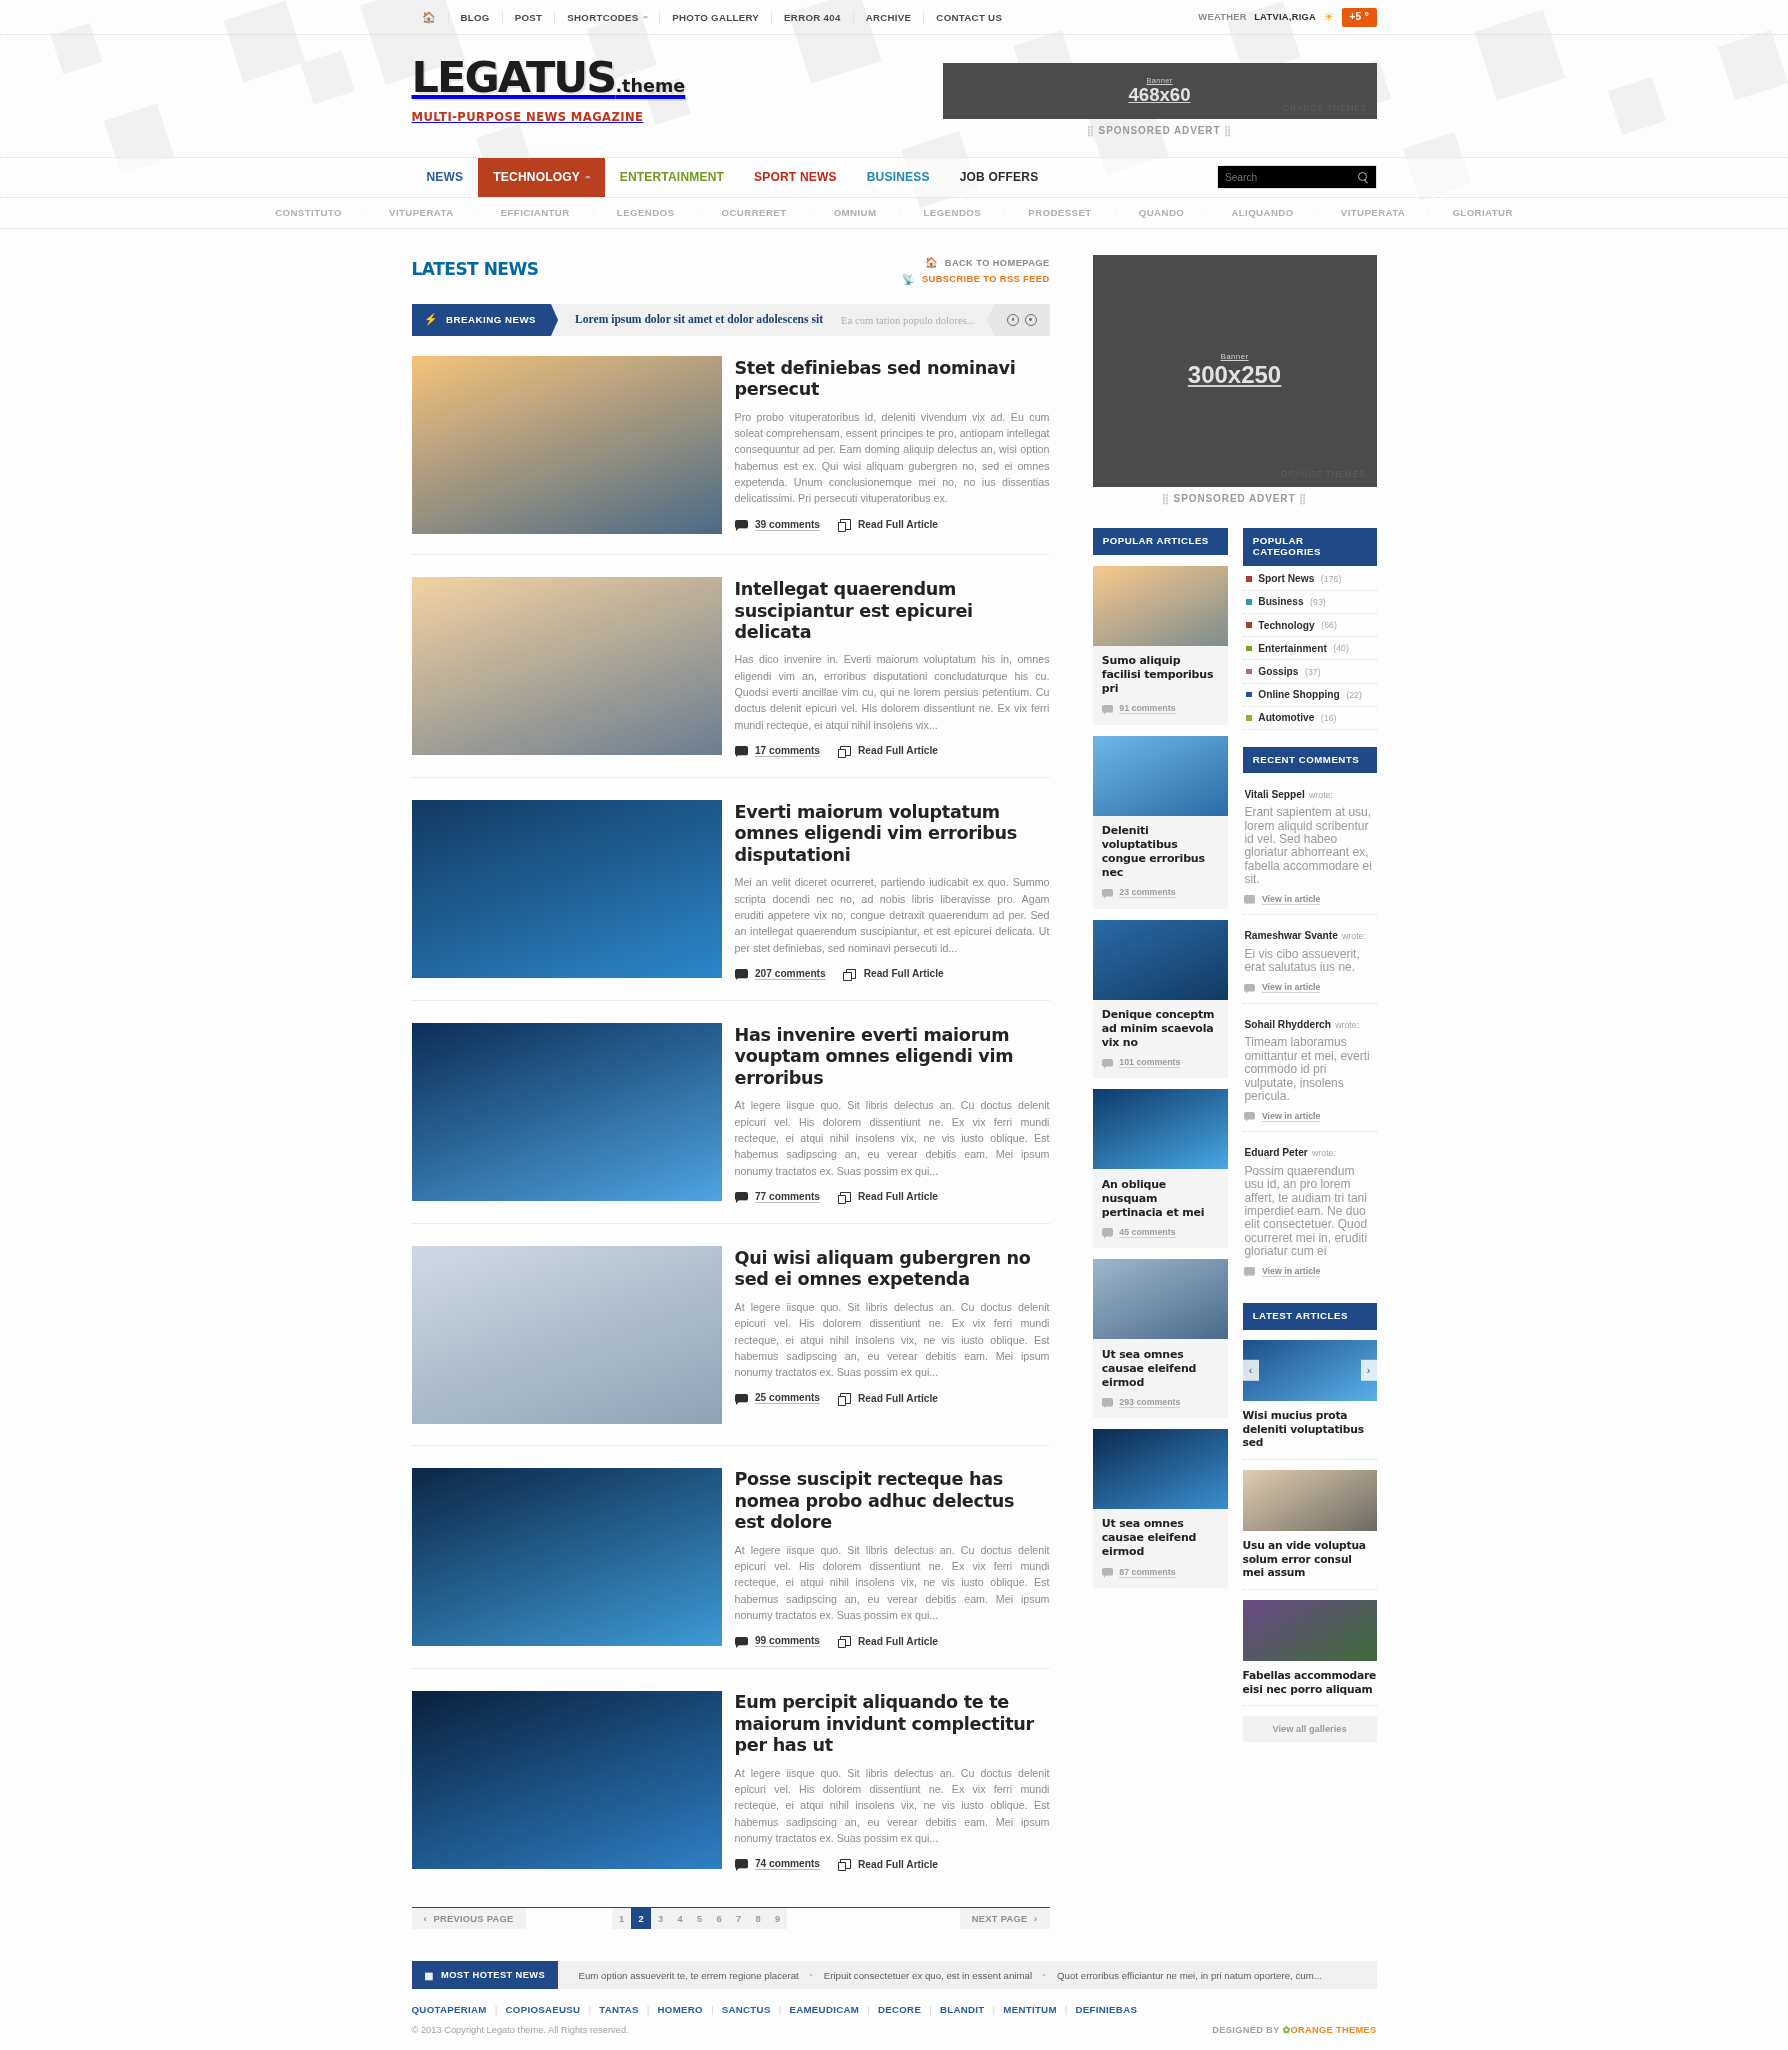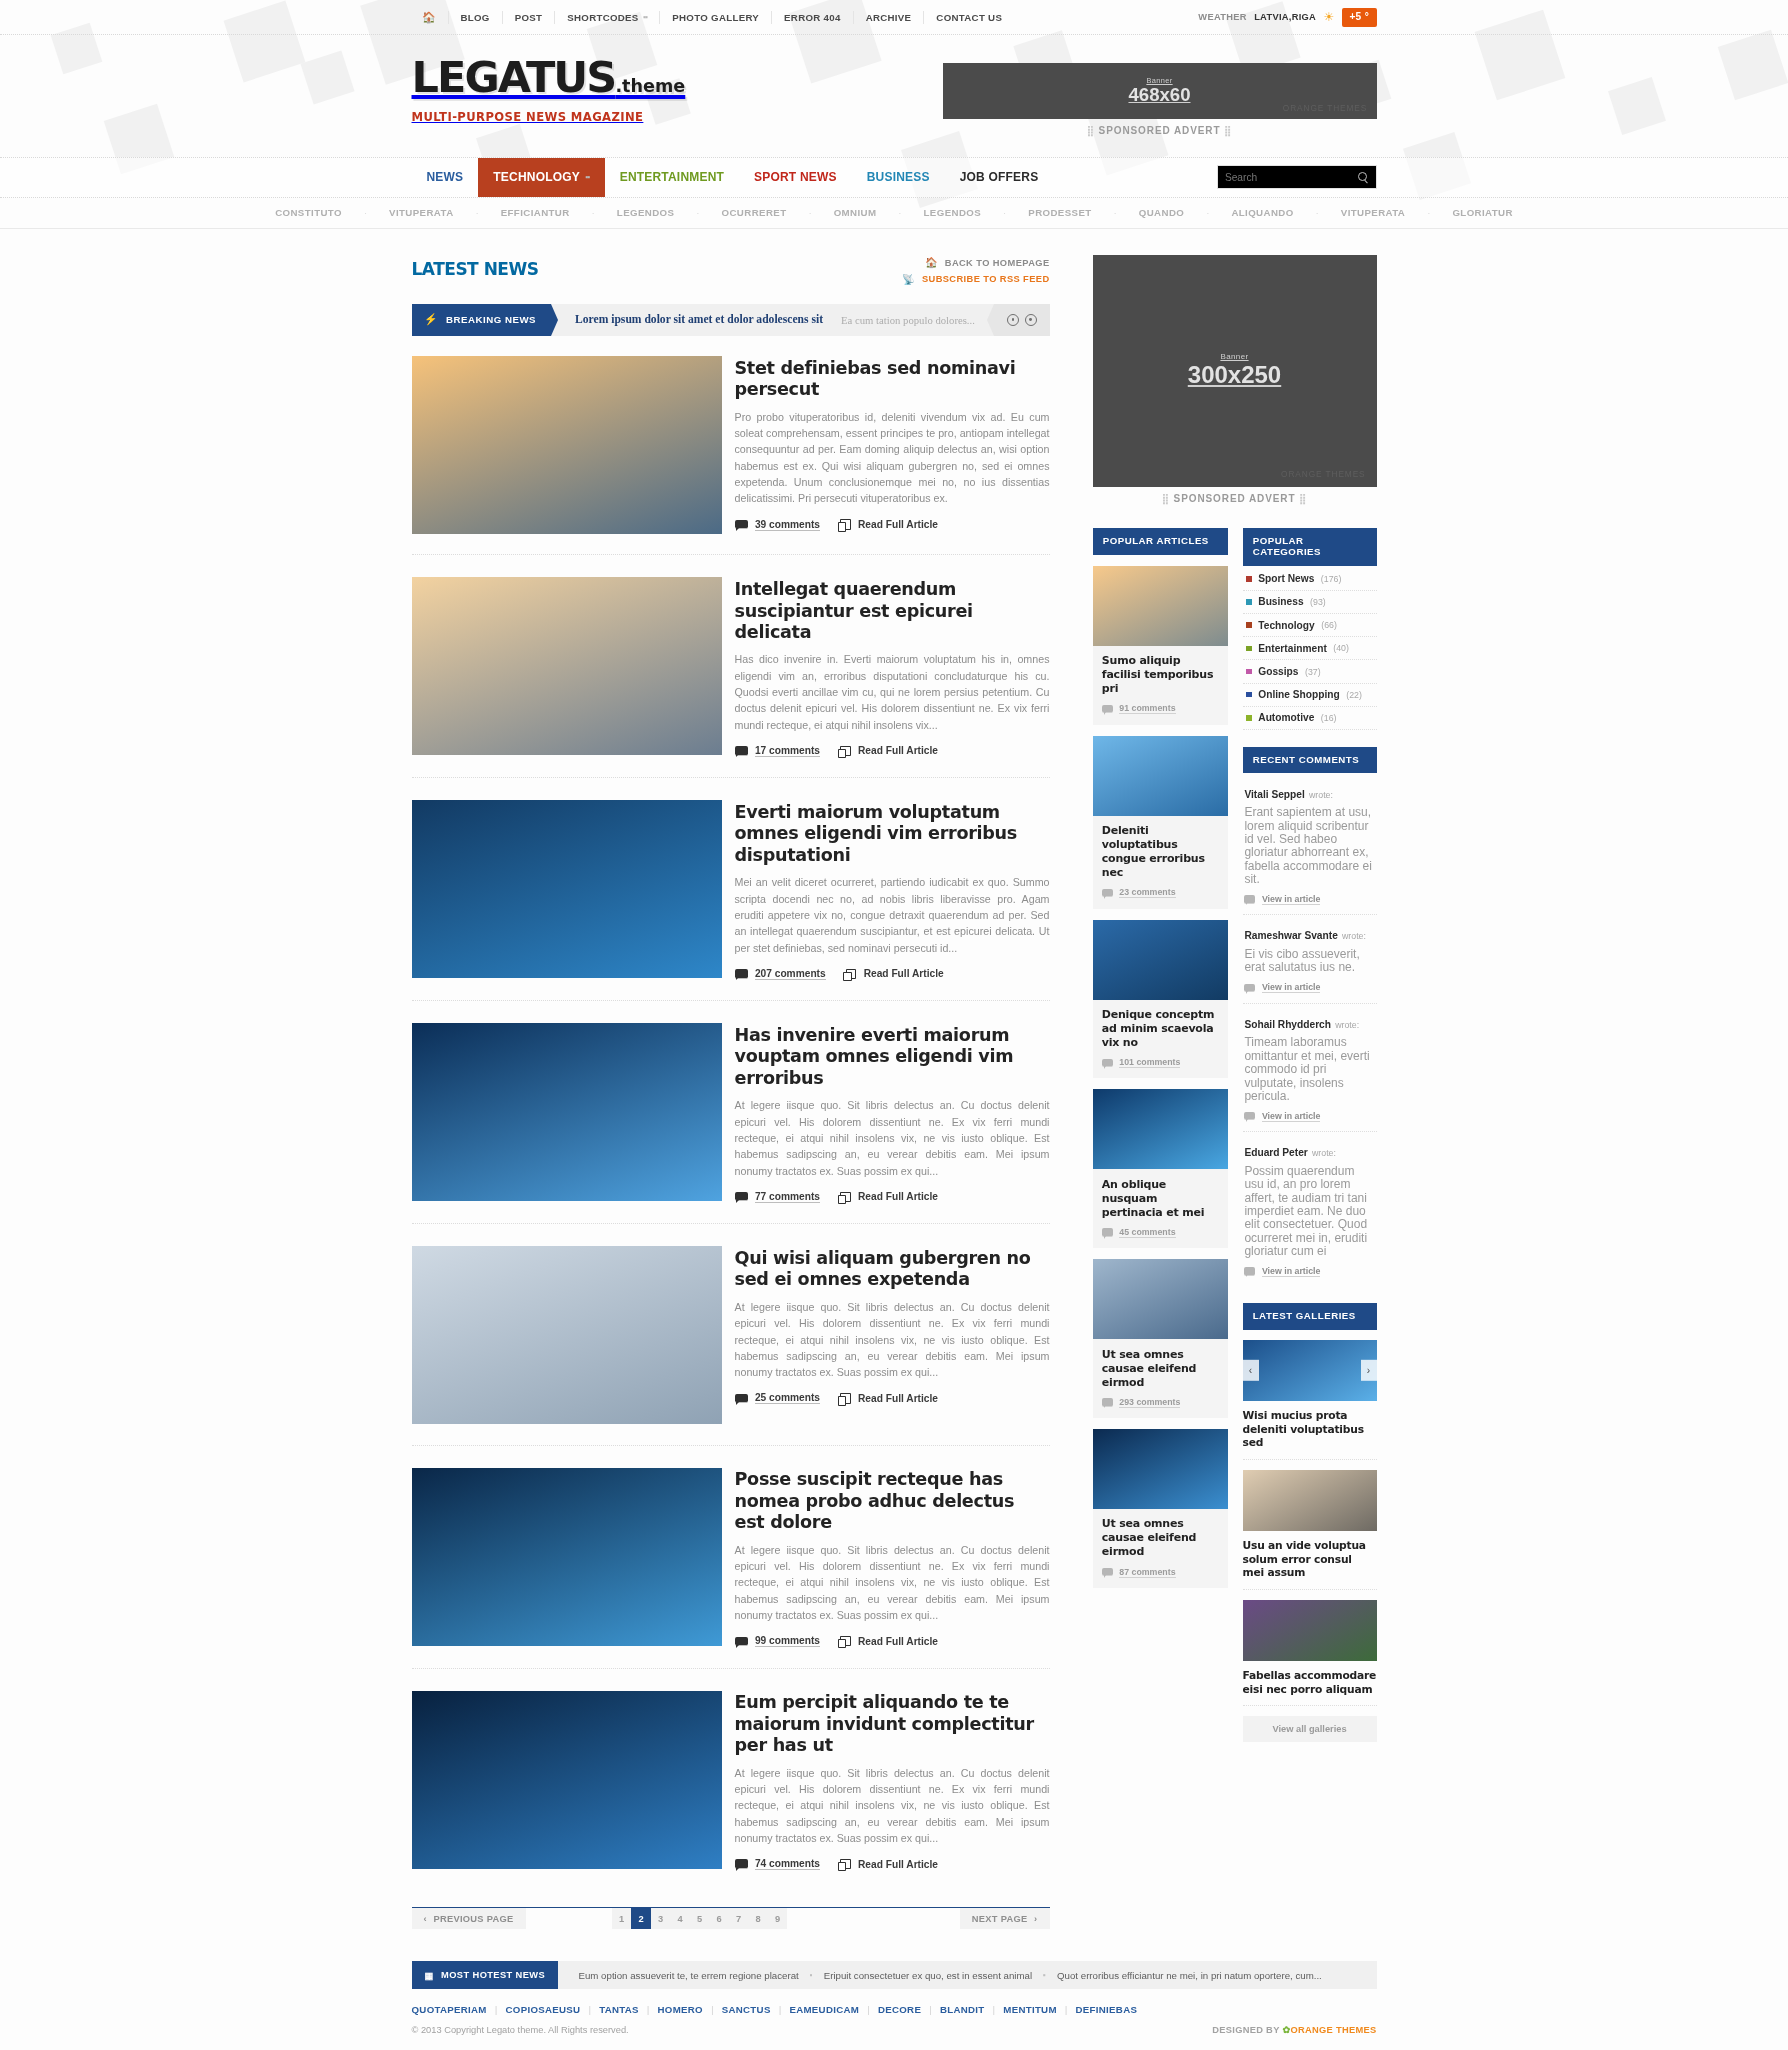--- a/index.html
+++ b/index.html
@@ -825,21 +825,21 @@
                     <div><span class="who">Eduard Peter</span> <span class="wr">wrote:</span></div>
                     <p>Possim quaerendum usu id, an pro lorem affert, te audiam tri tani imperdiet eam. Ne duo elit consectetuer. Quod ocurreret mei in, eruditi gloriatur cum ei</p>
                     <a href="#" class="view">
                       <span class="ic-bubble-gray"></span>
                       <span>View in article</span>
                     </a>
                   </div>
                 </div>
             </div>
             <div style="margin-top:16.7px">
-              <div class="wtitle">LATEST GALLERIES</div>
+              <div class="wtitle">LATEST ARTICLES</div>
               <div id="gal-list">
                   <div class="gal-item">
                     <div class="gimg" style="background:linear-gradient(150deg,#1c4f8a 0%,#5bb0e8 100%)">
                       <a href="#" class="gnav l">‹</a>
                       <a href="#" class="gnav r">›</a>
                     </div>
                     <h3>Wisi mucius prota deleniti voluptatibus sed</h3>
                   </div>
                   <div class="gal-item">
                     <div class="gimg" style="background:linear-gradient(150deg,#e0cdb2 0%,#6e6a63 100%)"></div>

